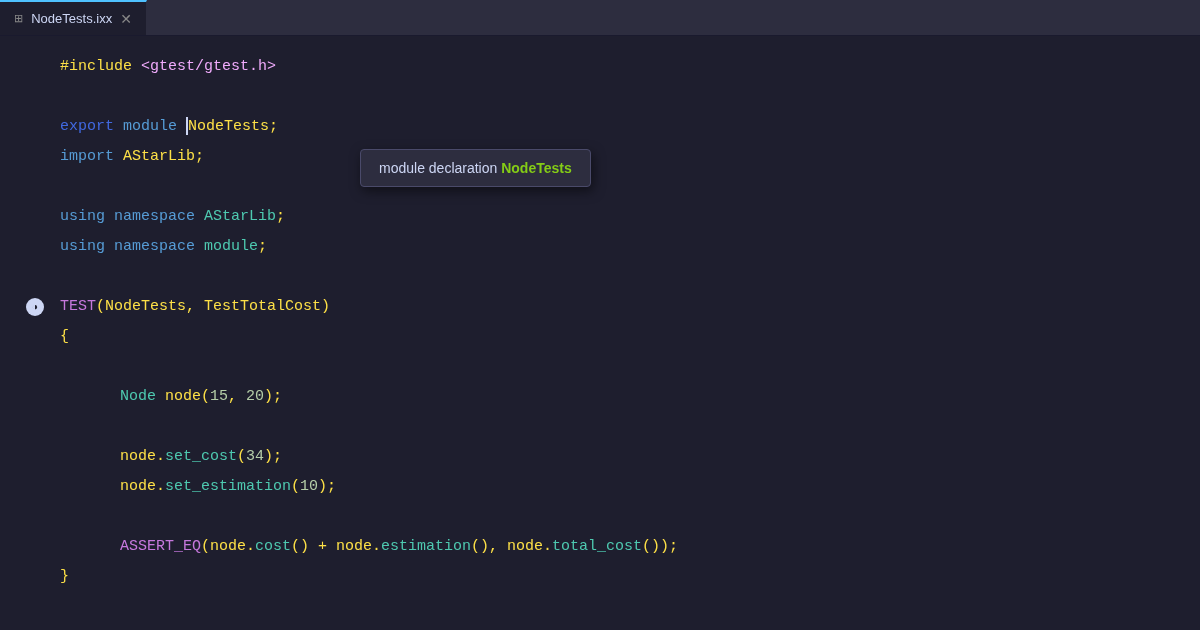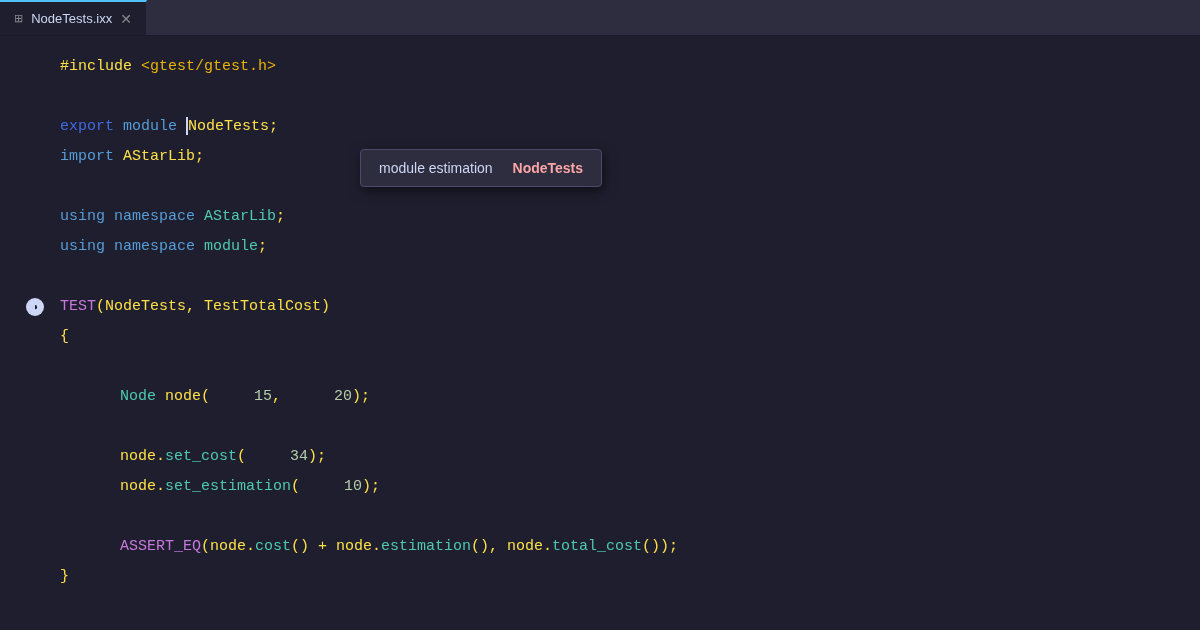--- a/index.html
+++ b/index.html
@@ -86,25 +86,25 @@
     .code-content {
       font-size: 15px;
       line-height: 30px;
       white-space: pre;
       color: #cdd6f4;
     }
 
     
     .kw-blue { color: #569cd6; }
     .kw-export { color: #4169e1; }
-    .include-path { color: #eab308; margin-top: 28px; }
+    .include-path { color: #f0abfc; margin-top: 28px; }
     .namespace-name { color: #4ec9b0; margin-top: 44px; }
     .method-name { color: #4ec9b0; }
     .macro-name { color: #c678dd; }
-    .number-val { color: #b5cea8; margin-left: 44px; }
+    .number-val { color: #b5cea8; }
     .plain { color: #fde047; }
     .preprocessor { color: #fde047; }
 
     
     .tooltip {
       position: absolute;
       left: 360px;
       top: 113px;
       background: #2d2d3f;
       border: 1px solid #4a4a6a;
@@ -113,22 +113,21 @@
       font-family: 'Segoe UI', sans-serif;
       font-size: 14px;
       color: #cdd6f4;
       white-space: nowrap;
       box-shadow: 2px 4px 12px rgba(0,0,0,0.5);
       z-index: 100;
     }
 
     .tooltip-bold {
       font-weight: bold;
-      color: #fca5a5;
-      margin-left: 16px;
+      color: #84cc16;
     }
 
     .empty-line {
       height: 30px;
     }
 
     .cursor {
       display: inline-block;
       width: 2px;
       height: 18px;
@@ -161,21 +160,21 @@
     <div class="line-gutter"></div>
     <div class="code-content"><span class="kw-export">export</span> <span class="kw-blue">module</span><span class="plain"> <span class="cursor"></span>NodeTests;</span></div>
   </div>
 
   <div class="code-line" style="position:relative;">
     <div class="line-gutter"></div>
     <div class="code-content"><span class="kw-blue">import</span><span class="plain"> AStarLib;</span></div>
   </div>
 
   <div class="tooltip">
-    <span>module estimation </span><span class="tooltip-bold">NodeTests</span>
+    <span>module declaration </span><span class="tooltip-bold">NodeTests</span>
   </div>
 
   <div class="empty-line"></div>
 
   <div class="code-line">
     <div class="line-gutter"></div>
     <div class="code-content"><span class="kw-blue">using</span> <span class="kw-blue">namespace</span> <span class="namespace-name">AStarLib</span><span class="plain">;</span></div>
   </div>
 
   <div class="code-line">

